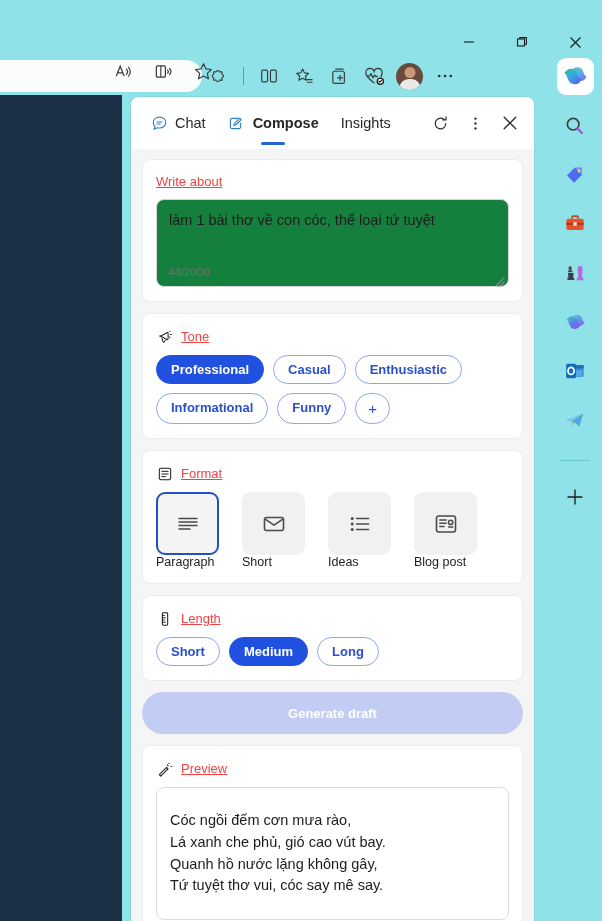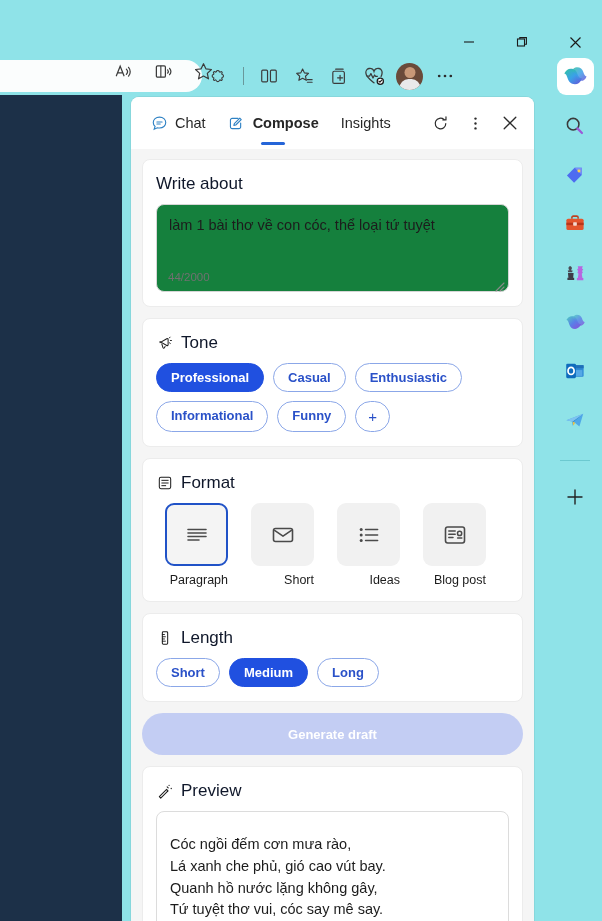--- a/index.html
+++ b/index.html
@@ -62,39 +62,39 @@
       width: 24px; height: 3px; border-radius: 2px; background: #2565d8; }
   .tabicon { width: 18px; height: 18px; display: flex; align-items: center; justify-content: center; color: #2f82c4; }
   .hdr-actions { position: absolute; right: 10px; top: 0; height: 52px; display: flex;
       align-items: center; gap: 7px; }
   .hdr-btn { width: 28px; height: 28px; display: flex; align-items: center; justify-content: center;
       color: #2b2b2b; border-radius: 5px; }
 
   
   .panel-body { height: 801px; overflow: hidden; padding: 10px 11px 0; }
   .card { background: #ffffff; border: 1px solid #ececec; border-radius: 8px; padding: 14px 13px; margin-bottom: 11px; }
-  .card-title { font-size: 17px; color: #0f172a; margin-bottom: 10px; }
+  .card-title { font-size: 13px; color: #ef4444; margin-bottom: 10px; text-decoration: underline; }
   .card-title.row { display: flex; align-items: center; gap: 8px; }
   .sec-icon { width: 17px; height: 17px; display: flex; align-items: center; justify-content: center; color: #1c1c1c; }
 
   .ta-wrap { position: relative; }
   textarea.prompt { width: 100%; height: 88px; resize: none; border: 1px solid #d6d6d6;
       border-radius: 8px; padding: 11px 12px 26px; font-family: "Liberation Sans", sans-serif;
       font-size: 14.5px; color: #1c1c1c; line-height: 1.35; outline: none; background: #15803d; display: block; }
   .counter { position: absolute; left: 12px; bottom: 9px; font-size: 11.5px; color: #707070; }
   .grip { position: absolute; right: 4px; bottom: 3px; width: 11px; height: 11px; color: #8a8a8a; }
 
   .chips { display: flex; flex-wrap: wrap; gap: 9px; }
   .chip { border: 1px solid #8ba7e8; color: #2a51c8; background: #fff; border-radius: 16px;
       padding: 7px 14px; font-size: 13px; font-weight: bold; line-height: 1; }
   .chip.sel { background: #2050e0; border-color: #2050e0; color: #fff; }
   .chip.plus { padding: 7px 12px; font-size: 15px; font-weight: normal; }
 
   .formats { display: flex; gap: 14px; }
-  .fmt { width: 72px; display: flex; flex-direction: column; align-items: flex-end; gap: 7px; }
+  .fmt { width: 72px; display: flex; flex-direction: column; align-items: flex-start; }
   .fmt-tile { width: 63px; height: 63px; border-radius: 9px; background: #f1f1f1;
       display: flex; align-items: center; justify-content: center; border: 2px solid transparent; color: #444; }
   .fmt.sel .fmt-tile { border-color: #2052c7; background: #f4f4f4; }
   .fmt-label { font-size: 12.5px; color: #1c1c1c; text-align: center; white-space: nowrap; }
 
   .gen-btn { width: 100%; height: 42px; border: none; border-radius: 21px; background: #c3cdf3;
       color: #ffffff; font-size: 13px; font-weight: bold; font-family: "Liberation Sans", sans-serif;
       margin-bottom: 11px; }
 
   .preview-box { border: 1px solid #dcdcdc; border-radius: 8px; padding: 22px 13px; background: #fff;

